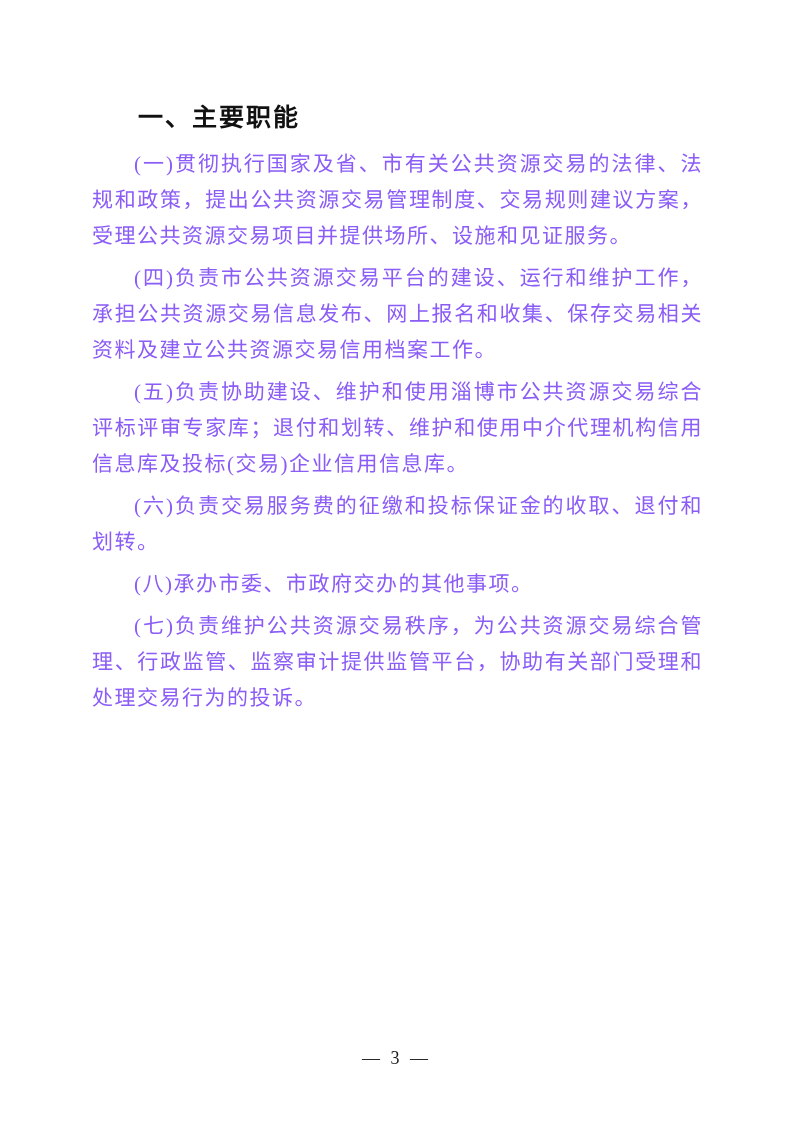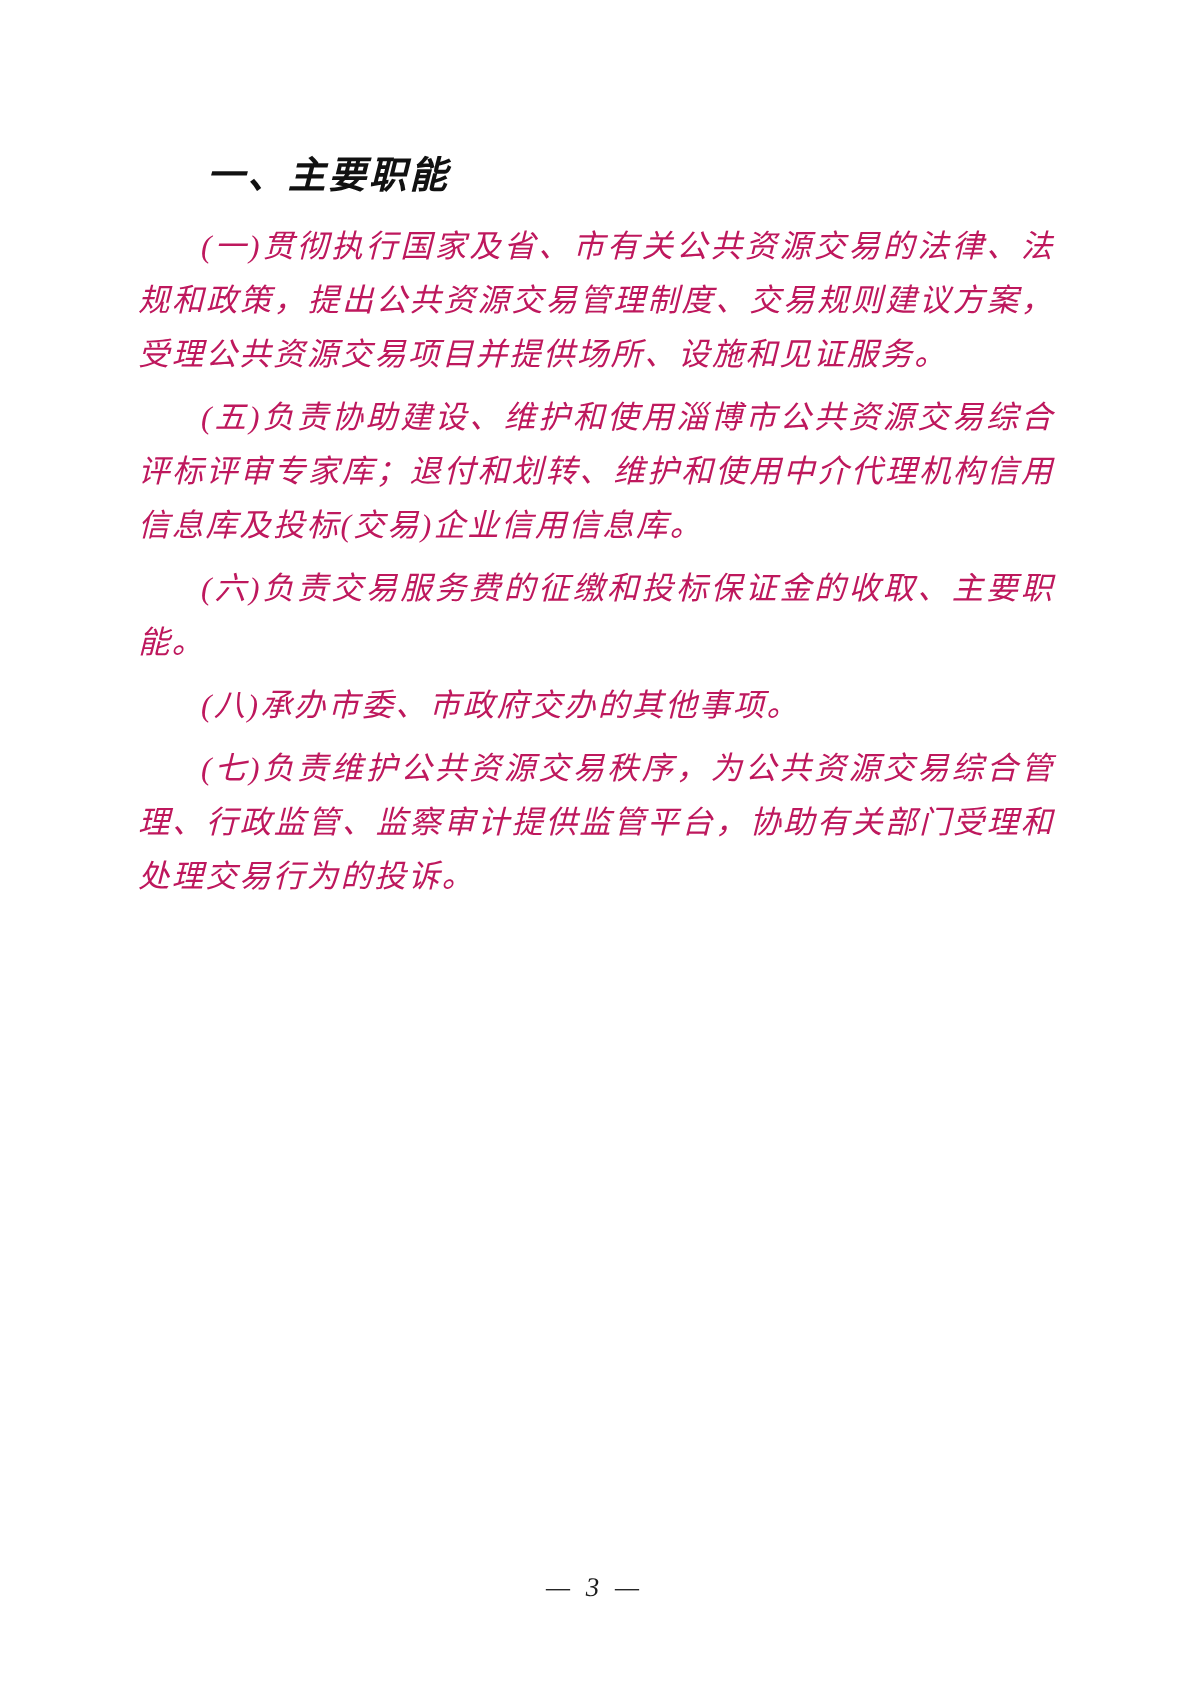--- a/index.html
+++ b/index.html
@@ -8,21 +8,20 @@
     background: #ffffff;
   }
   .page {
     position: relative;
     width: 793px;
     height: 1122px;
     background: #ffffff;
     overflow: hidden;
     box-sizing: border-box;
     font-family: "Liberation Serif", "DejaVu Serif", serif;
-    font-style: italic;
   }
   .content-area {
     position: absolute;
     left: 92px;
     top: 100px;
     width: 611px;
   }
   .section-title {
     margin: 0 0 12px 46px;
     font-family: "Liberation Sans", "DejaVu Sans", sans-serif;
@@ -30,21 +29,21 @@
     font-size: 25px;
     line-height: 34px;
     letter-spacing: 2px;
     color: #111111;
   }
   .body-text p {
     margin: 0 0 6px 0;
     font-size: 21px;
     line-height: 36px;
     letter-spacing: 1.5px;
-    color: #be185d;
+    color: #8b5cf6;
     text-indent: 2em;
     text-align: justify;
     text-align-last: left;
   }
   .page-footer {
     position: absolute;
     left: 0;
     top: 1048px;
     width: 100%;
     text-align: center;
@@ -58,22 +57,23 @@
 <body>
 
 <div class="page">
 
   <div class="content-area">
 
     <h1 class="section-title">一、主要职能</h1>
 
     <div class="body-text">
       <p>(一)贯彻执行国家及省、市有关公共资源交易的法律、法规和政策，提出公共资源交易管理制度、交易规则建议方案，受理公共资源交易项目并提供场所、设施和见证服务。</p>
+      <p>(四)负责市公共资源交易平台的建设、运行和维护工作，承担公共资源交易信息发布、网上报名和收集、保存交易相关资料及建立公共资源交易信用档案工作。</p>
       <p>(五)负责协助建设、维护和使用淄博市公共资源交易综合评标评审专家库；退付和划转、维护和使用中介代理机构信用信息库及投标(交易)企业信用信息库。</p>
-      <p>(六)负责交易服务费的征缴和投标保证金的收取、主要职能。</p>
+      <p>(六)负责交易服务费的征缴和投标保证金的收取、退付和划转。</p>
       <p>(八)承办市委、市政府交办的其他事项。</p>
       <p>(七)负责维护公共资源交易秩序，为公共资源交易综合管理、行政监管、监察审计提供监管平台，协助有关部门受理和处理交易行为的投诉。</p>
     </div>
 
   </div>
 
   <div class="page-footer">— 3 —</div>
 
 </div>
 

